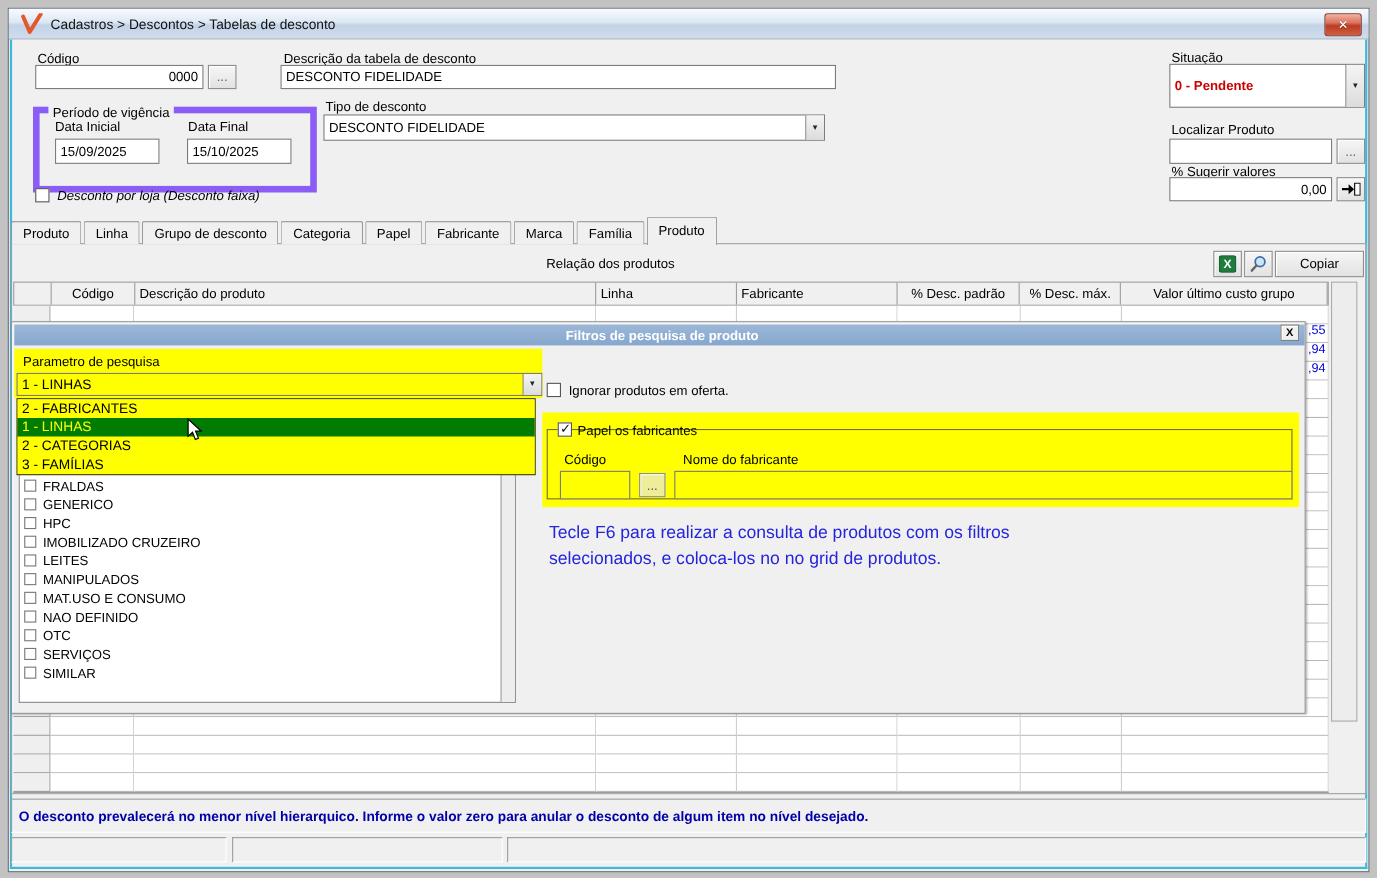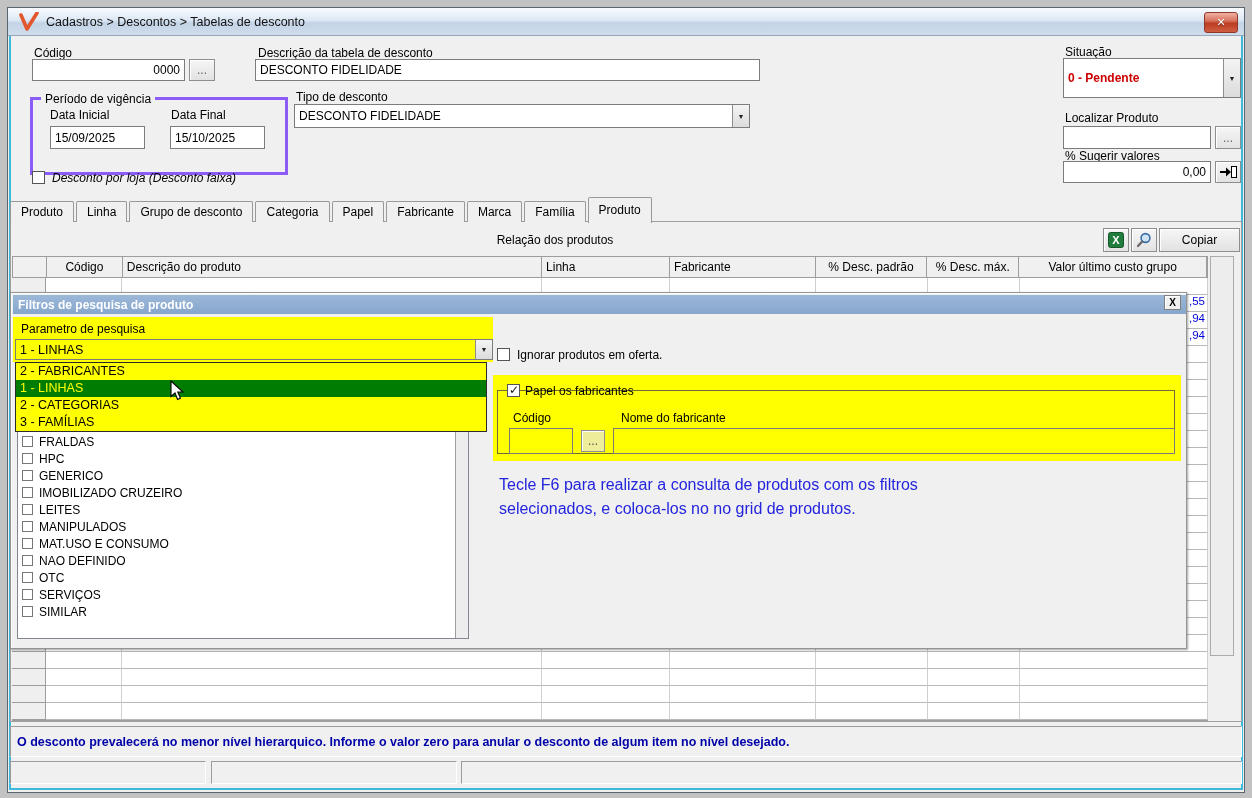--- a/index.html
+++ b/index.html
@@ -25,21 +25,21 @@
   .tbox { position:absolute; background:#fff; border:1px solid #7c7c7c; font-family:inherit; font-size:12px; padding:0 4px; }
   input.tbox { outline:none; }
   .btn3d { position:absolute; background:linear-gradient(#f6f6f6,#e2e2e2); border:1px solid #8e8e8e; box-shadow:inset 1px 1px 0 #fff;
     display:flex; align-items:center; justify-content:center; font-size:12px; cursor:default; }
   .combo { position:absolute; background:#fff; border:1px solid #7c7c7c; display:flex; align-items:center; }
   .combo .val { flex:1; padding:0 4px; white-space:nowrap; overflow:hidden; }
   .combo .arrow { width:17px; align-self:stretch; border-left:1px solid #8e8e8e; background:linear-gradient(#f4f4f4,#dcdcdc);
     display:flex; align-items:center; justify-content:center; font-size:7px; color:#222; }
   .cb { position:absolute; width:13px; height:13px; background:#fff; border:1px solid #555; }
   .cb.checked::after { content:"✓"; position:absolute; left:1px; top:-2px; font-size:12px; font-weight:bold; color:#111; }
-  .groupbox { position:absolute; border:3px solid #8b5cf6; }
+  .groupbox { position:absolute; border:6px solid #8b5cf6; }
   .groupbox > .gtitle { position:absolute; top:-8px; left:8px; background:#f0f0f0; padding:0 4px; font-size:12px; }
 
   
   #tabs { position:absolute; left:10px; top:196px; height:26px; display:flex; align-items:flex-end; z-index:3; }
   .tab { height:21px; line-height:20px; padding:0 10px; border:1px solid #999; border-bottom:none; border-radius:2px 2px 0 0;
     background:#f0f0f0; margin-right:2px; font-size:12px; cursor:default; }
   .tab.active { height:26px; line-height:24px; margin-bottom:-1px; background:#f0f0f0; z-index:4; }
   #tab-panel { position:absolute; left:10px; top:221px; width:1232px; height:501px; border:1px solid #a0a0a0; background:#f0f0f0; }
 
   
@@ -54,21 +54,21 @@
   .grow { display:flex; height:17px; }
   .gcell { border-right:1px solid #cfcfcf; border-bottom:1px solid #b8b8b8; background:#fff; font-size:11.5px; overflow:hidden; white-space:nowrap; }
   .gcell.ind { background:#efefef; border-right:1px solid #9d9d9d; border-bottom:1px solid #9d9d9d; }
   .gcell.val { color:#0000d8; text-align:right; padding-right:2px; }
   #grid-scroll { position:absolute; left:1210px; top:256px; width:24px; height:400px; background:#ededed; border:1px solid #ababab; z-index:1; }
 
   
   #dialog { position:absolute; left:10px; top:292px; width:1177px; height:357px; background:#f0f0f0;
     border:1px solid #949494; box-shadow:inset 1px 1px 0 #fdfdfd, 1px 1px 2px rgba(0,0,0,.35); z-index:20; }
   #dlg-title { position:absolute; left:2px; top:2px; width:1173px; height:19px; background:linear-gradient(#9cb8d9,#86a6cc);
-    display:flex; align-items:center; }
+    display:flex; align-items:center;justify-content:center; }
   #dlg-title .t { color:#fff; font-weight:bold; font-size:12px; margin-left:5px; }
   #dlg-close { position:absolute; right:5px; top:2px; width:17px; height:15px; background:#f0f0f0; border:1px solid #808080;
     box-shadow:inset 1px 1px 0 #fff; display:flex; align-items:center; justify-content:center; font-weight:bold; font-size:10px; }
   .ypanel { position:absolute; background:#ffff00; }
   #param-label { position:absolute; left:8px; top:5px; font-size:12px; }
   #param-combo { left:4px; top:46px; width:478px; height:21px; background:#ffff00; }
   #param-combo .val { font-size:12.5px; }
   #dd-list { position:absolute; left:4px; top:69px; width:472px; border:1px solid #2b2b2b; background:#ffff00; z-index:30; }
   .dd-item { height:17px; line-height:17px; padding-left:4px; font-size:12.5px; background:#ffff00; color:#000; white-space:nowrap; }
   .dd-item.sel { background:#007d00; color:#ffff00; }
@@ -476,25 +476,25 @@
       </div>
 
     <div id="listbox">
       <div id="lb-items">
           <div class="lb-item">
             <span class="box"></span>
             <span>FRALDAS</span>
           </div>
           <div class="lb-item">
             <span class="box"></span>
+            <span>GENERICO</span>
+          </div>
+          <div class="lb-item">
+            <span class="box"></span>
             <span>HPC</span>
-          </div>
-          <div class="lb-item">
-            <span class="box"></span>
-            <span>GENERICO</span>
           </div>
           <div class="lb-item">
             <span class="box"></span>
             <span>IMOBILIZADO CRUZEIRO</span>
           </div>
           <div class="lb-item">
             <span class="box"></span>
             <span>LEITES</span>
           </div>
           <div class="lb-item">

